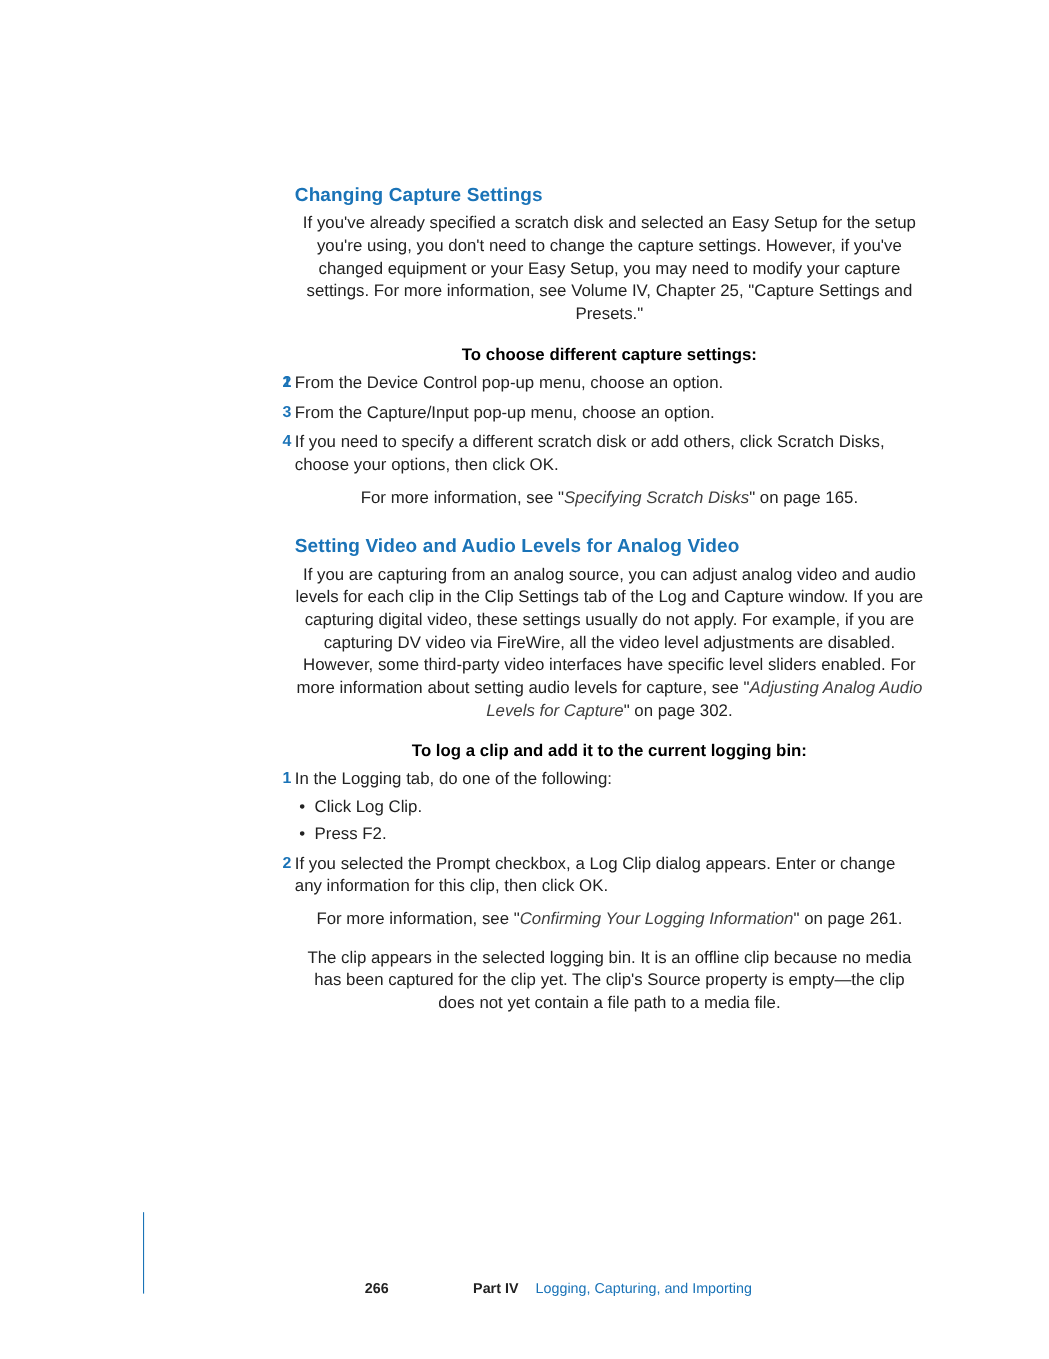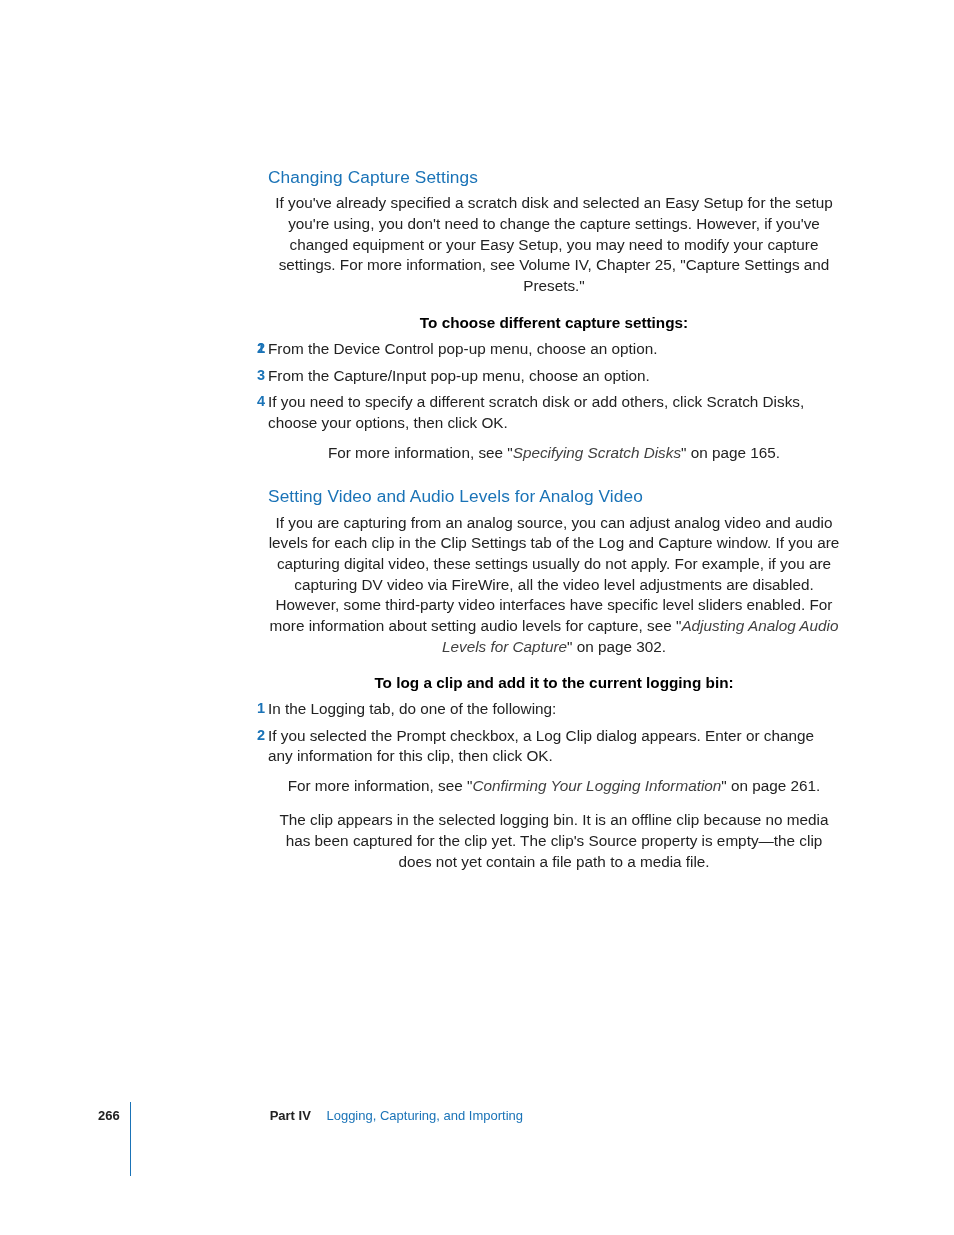--- a/index.html
+++ b/index.html
@@ -15,21 +15,21 @@
   }
   .page {
     position: relative;
     width: 954px;
     height: 1235px;
     box-sizing: border-box;
     padding: 166px 114px 0 268px;
   }
   .section-heading {
     color: #1a73b7;
-    font-weight: 400;
+    font-weight: 700;
     font-size: 17.3px;
     margin: 0 0 4px 0;
     letter-spacing: 0.1px;
   }
   p {
     margin: 0 0 4px 0;
     text-align: center;
   }
   .para-block {
     margin-bottom: 16px;
@@ -82,23 +82,24 @@
   .more-info {
     margin-top: 9px;
   }
   .section-gap {
     margin-top: 22px;
   }
   .footer {
     position: absolute;
     left: 98px;
     right: 110px;
-    top: 1107px;
+    top: 1162px;
     font-size: 13px;
     color: #222;
+    text-align: center;
   }
   .footer .pnum {
     font-weight: 700;
     display: inline-block;
     width: 168px;
   }
   .footer .part {
     font-weight: 700;
   }
   .footer .part-title {
@@ -148,20 +149,24 @@
   <p class="para-block">
     <span>If you are capturing from an analog source, you can adjust analog video and audio levels for each clip in the Clip Settings tab of the Log and Capture window. If you are capturing digital video, these settings usually do not apply. For example, if you are capturing DV video via FireWire, all the video level adjustments are disabled. However, some third-party video interfaces have specific level sliders enabled. For more information about setting audio levels for capture, see "</span><span class="xref">Adjusting Analog Audio Levels for Capture</span><span>" on page 302.</span>
   </p>
 
 
   <p class="subhead">To log a clip and add it to the current logging bin:</p>
   <ol class="numbered">
     <li>
       <span class="num">1</span>
       <span>In the Logging tab, do one of the following:</span>
+      <ul class="bullets">
+        <li>Click Log Clip.</li>
+        <li>Press F2.</li>
+      </ul>
     </li>
     <li>
       <span class="num">2</span>
       <span>If you selected the Prompt checkbox, a Log Clip dialog appears. Enter or change any information for this clip, then click OK.</span>
       <p class="more-info">
         <span>For more information, see "</span><span class="xref">Confirming Your Logging Information</span><span>" on page 261.</span>
       </p>
       <p class="more-info" style="margin-top:14px;">The clip appears in the selected logging bin. It is an offline clip because no media has been captured for the clip yet. The clip's Source property is empty—the clip does not yet contain a file path to a media file.</p>
     </li>
   </ol>

